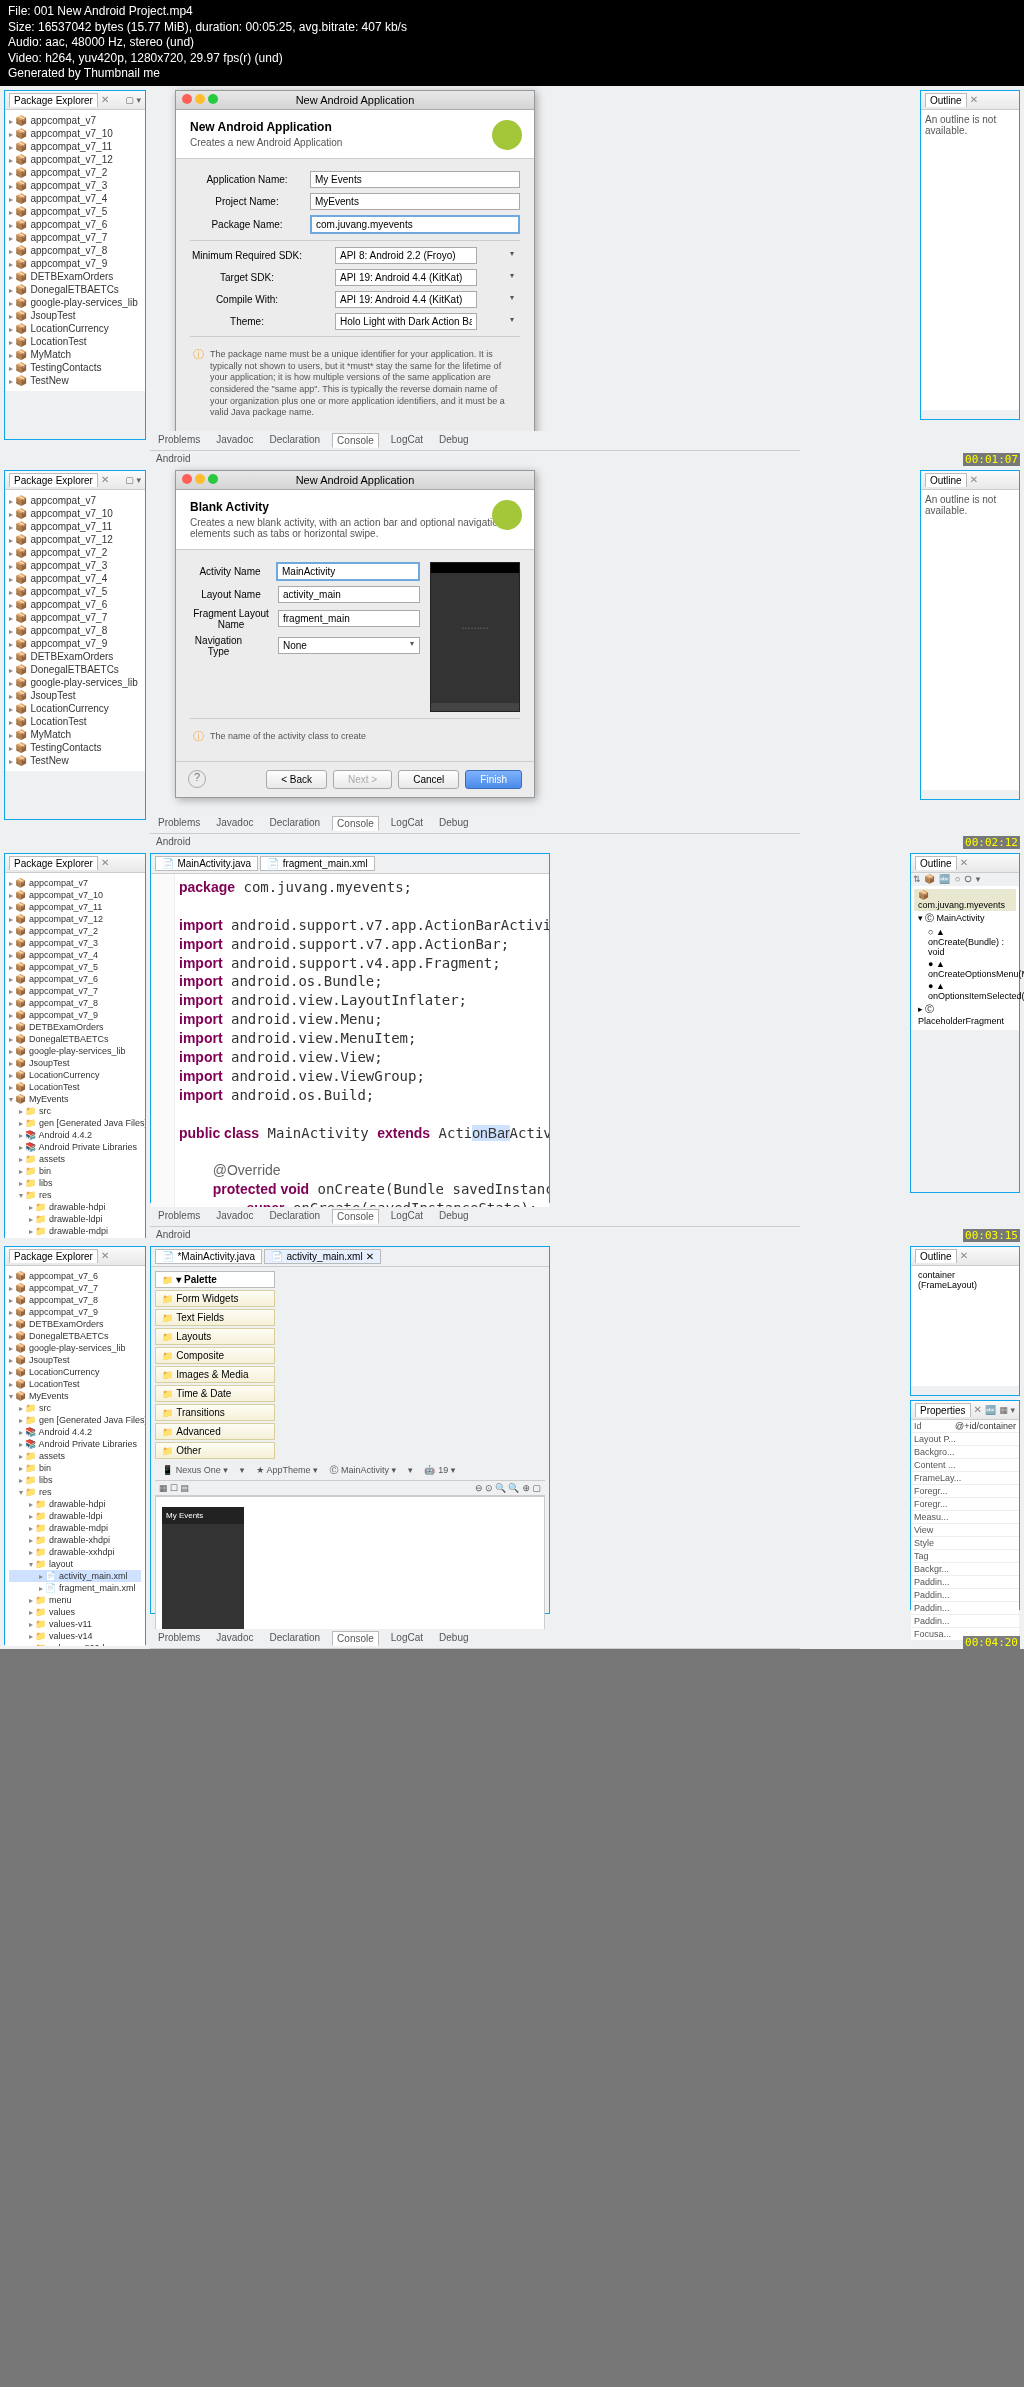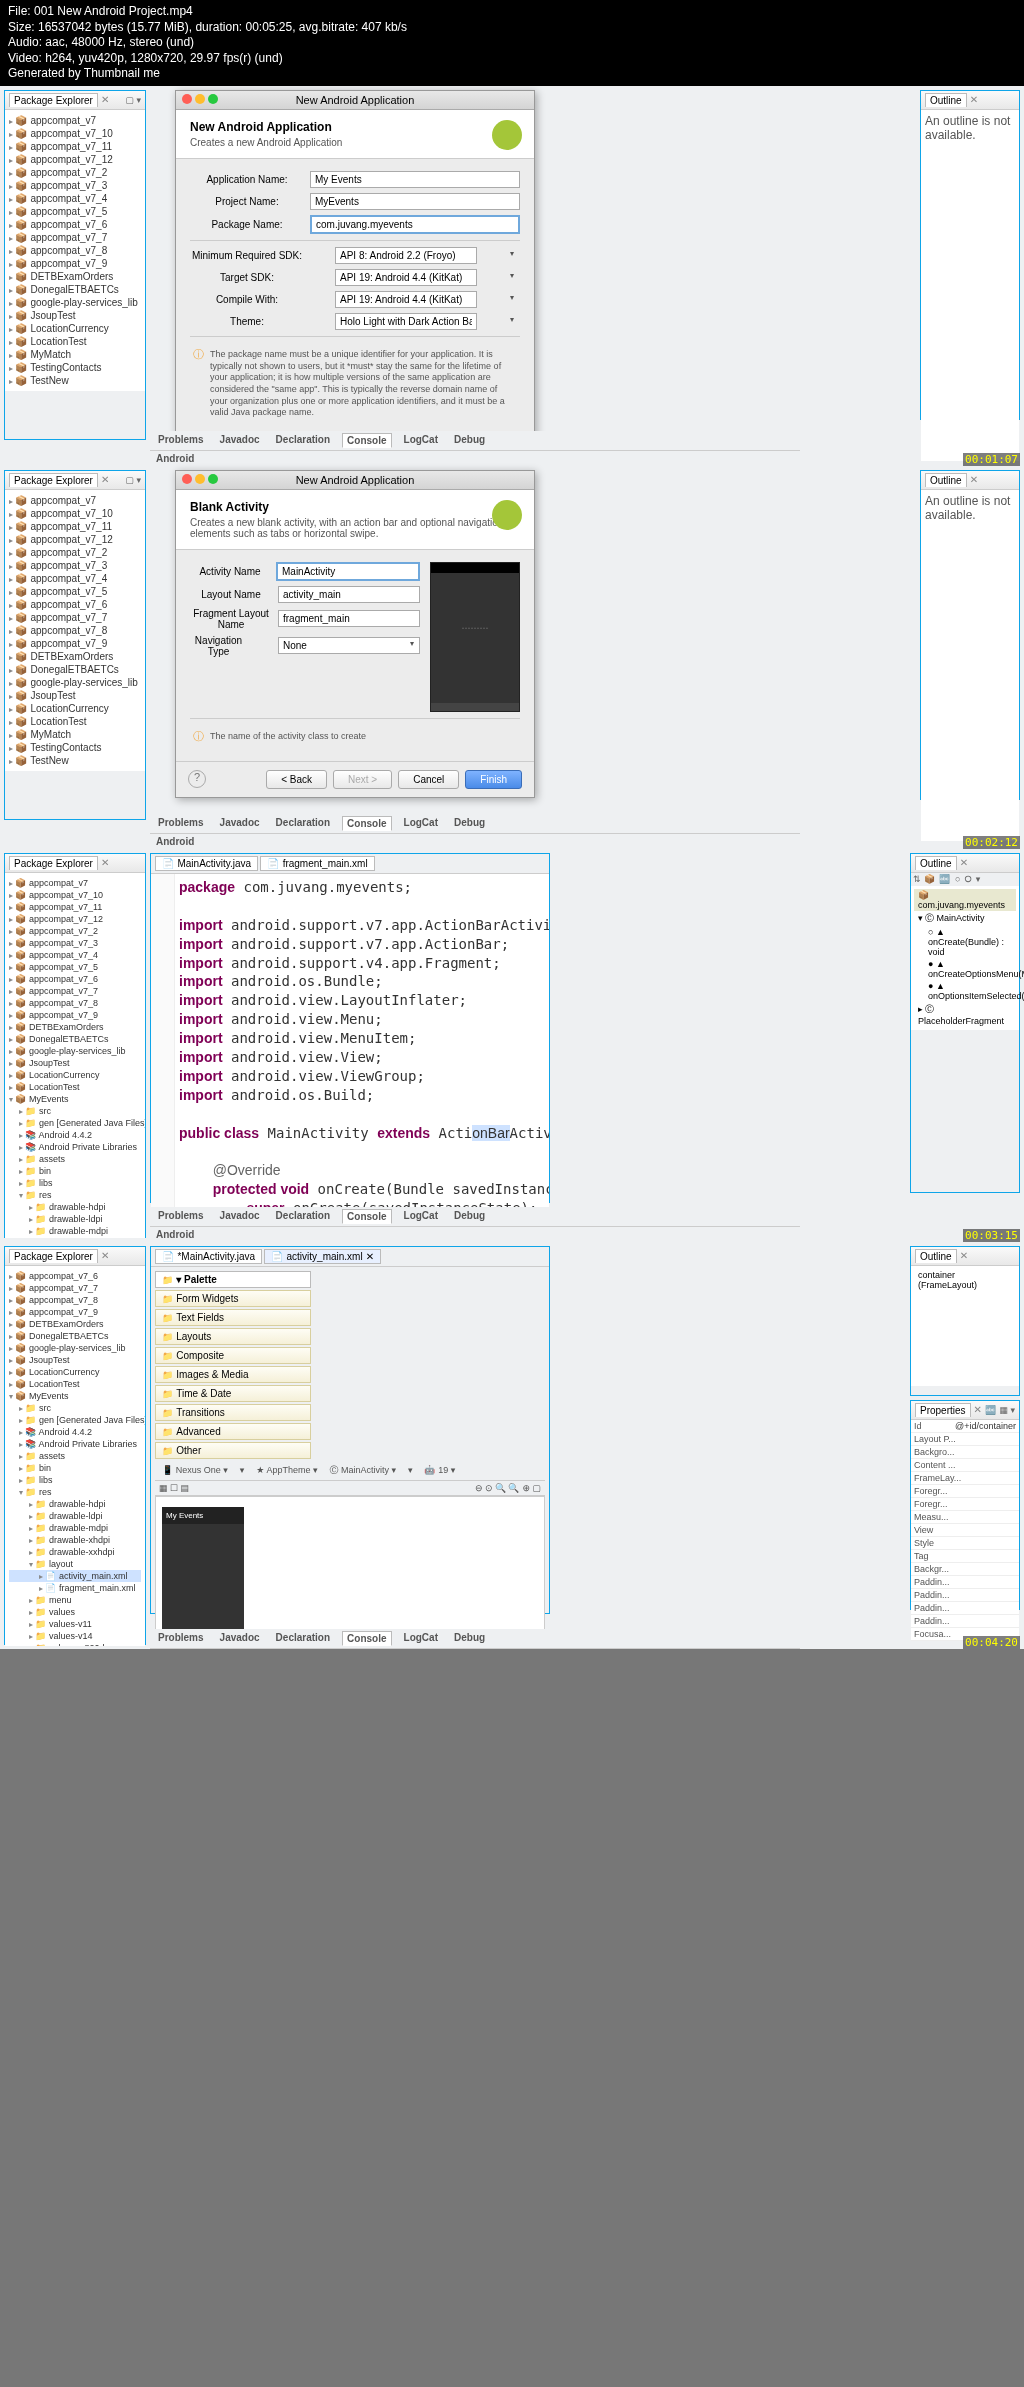--- a/index.html
+++ b/index.html
@@ -49,40 +49,40 @@
 .dialog-footer { background: #ececec; padding: 8px 12px; display: flex; align-items: center; border-top: 1px solid #ccc; }
 .dialog-footer .help { width: 18px; height: 18px; border: 1px solid #aaa; border-radius: 50%; text-align: center; font-size: 11px; color: #777; }
 .dialog-footer .spacer { flex: 1; }
 .dialog-footer button { font-size: 10px; padding: 3px 14px; margin-left: 6px; border: 1px solid #aaa; background: linear-gradient(to bottom,#fff,#e8e8e8); border-radius: 3px; }
 .dialog-footer button.primary { background: linear-gradient(to bottom,#7fb3ff,#4a8be8); color: #fff; border-color: #3a6db8; }
 .tabs-row { background: #eef0f2; border-bottom: 1px solid #ccc; padding: 2px 4px; font-size: 10px; display: flex; gap: 8px; }
 .tabs-row .tab-item { padding: 1px 4px; color: #555; }
 .tabs-row .tab-item.active { background: #fff; border: 1px solid #bbb; border-bottom: 1px solid #fff; }
 .status-row { font-size: 10px; padding: 2px 6px; color: #555; background: #eef0f2; }
 .timestamp { position: absolute; right: 4px; bottom: 0; font-family: monospace; font-size: 11px; color: #ff0; background: rgba(0,0,0,0.5); padding: 0 2px; }
-.outline-body { background: #fff; padding: 4px; font-size: 12px; color: #555; height: 351px; }
+.outline-body { background: #fff; padding: 4px; font-size: 10px; color: #555; height: 300px; }
 .editor-tabs { background: #eef0f2; padding: 2px 4px; font-size: 10px; display: flex; gap: 2px; border-bottom: 1px solid #ccc; }
 .editor-tabs .etab { background: #fff; border: 1px solid #bbb; padding: 1px 6px; display: flex; align-items: center; gap: 3px; }
 .code-area { background: #fff; font-family: Menlo, monospace; font-size: 14px; padding: 4px 4px 4px 28px; line-height: 1.35; color: #333; white-space: pre; overflow: hidden; position: relative; }
 .code-area .gutter { position: absolute; left: 0; top: 0; width: 24px; background: #fafafa; border-right: 1px solid #eee; height: 100%; }
 .kw { color: #7f0055; font-weight: bold; }
 .str { color: #2a00ff; }
 .cmt { color: #3f7f5f; }
 .ann { color: #646464; }
 .palette-group { background: linear-gradient(to bottom,#fefdf5,#f5f0d8); border: 1px solid #d8cf9e; padding: 2px 6px; margin-bottom: 2px; font-size: 10px; position: relative; }
 .palette-group::before { content: "📁"; font-size: 9px; margin-right: 3px; }
 .device-preview { background: #333; width: 82px; height: 140px; margin-top: 4px; position: relative; border-radius: 3px; }
 .device-preview .dtitle { color: #fff; font-size: 8px; padding: 4px; background: #222; }
 .outline-tree-small { font-size: 9px; padding: 3px; background: #fff; }
 .outline-tree-small .ot-item { padding: 1px 0 1px 4px; }
 .prop-table { font-size: 9px; background: #fff; }
 .prop-table .prow { display: flex; padding: 1px 3px; border-bottom: 1px solid #eee; }
 .prop-table .pname { width: 55px; color: #555; }
 .prop-table .pval { flex: 1; color: #333; }
-.bottom-tabs { position: absolute; bottom: 0; left: 0; right: 8px; font-weight: bold; }
+.bottom-tabs { position: absolute; bottom: 0; left: 0; right: 8px; }
 hr.hr-sep { border: none; border-top: 1px solid #ccc; margin: 6px 0; }
 .activity-preview { background: #444; width: 90px; height: 150px; float: right; border: 1px solid #222; position: relative; }
 .activity-preview .ap-bar { background: #000; height: 10px; }
 .activity-preview .ap-content { background: #333; height: 130px; color: #888; font-size: 9px; text-align: center; padding-top: 50px;}
 .graphical-tabs { display: flex; margin-top: 2px; font-size: 10px; }
 .graphical-tabs .gtab { border: 1px solid #bbb; padding: 2px 8px; background: #fff; margin-right: -1px; }
 .graphical-tabs .gtab.active { background: #e8f0ff; }
 .design-toolbar { background: #eef0f2; padding: 2px 4px; font-size: 9px; color: #555; display: flex; align-items: center; gap: 6px; border-bottom: 1px solid #ccc; }
 .design-toolbar .tb-item { padding: 1px 3px; }
 .design-canvas { background: #fff; padding: 6px; border: 1px solid #ccc; height: 170px; display: flex; align-items: flex-start; }
@@ -489,21 +489,21 @@
         <div class="tree-item indent2"><span class="folder-ico">📁</span> values-w820dp</div>
       </div>
   </div>
 
   <div class="panel" style="left:150px; top:4px; width:400px; height:368px;">
     <div class="editor-tabs">
       <div class="etab">📄 <span>*MainActivity.java</span></div>
       <div class="etab" style="background:#e8f0ff;">📄 <span>activity_main.xml</span> ✕</div>
     </div>
     <div style="padding:4px;">
-      <div style="float:left; width:156px;">
+      <div style="float:left; width:120px;">
         <div class="palette-group" style="font-weight:bold; background:#fff; border-color:#bbb;">▾ <span>Palette</span></div>
         <div id="palette">
             <div class="palette-group">Form Widgets</div>
             <div class="palette-group">Text Fields</div>
             <div class="palette-group">Layouts</div>
             <div class="palette-group">Composite</div>
             <div class="palette-group">Images &amp; Media</div>
             <div class="palette-group">Time &amp; Date</div>
             <div class="palette-group">Transitions</div>
             <div class="palette-group">Advanced</div>

